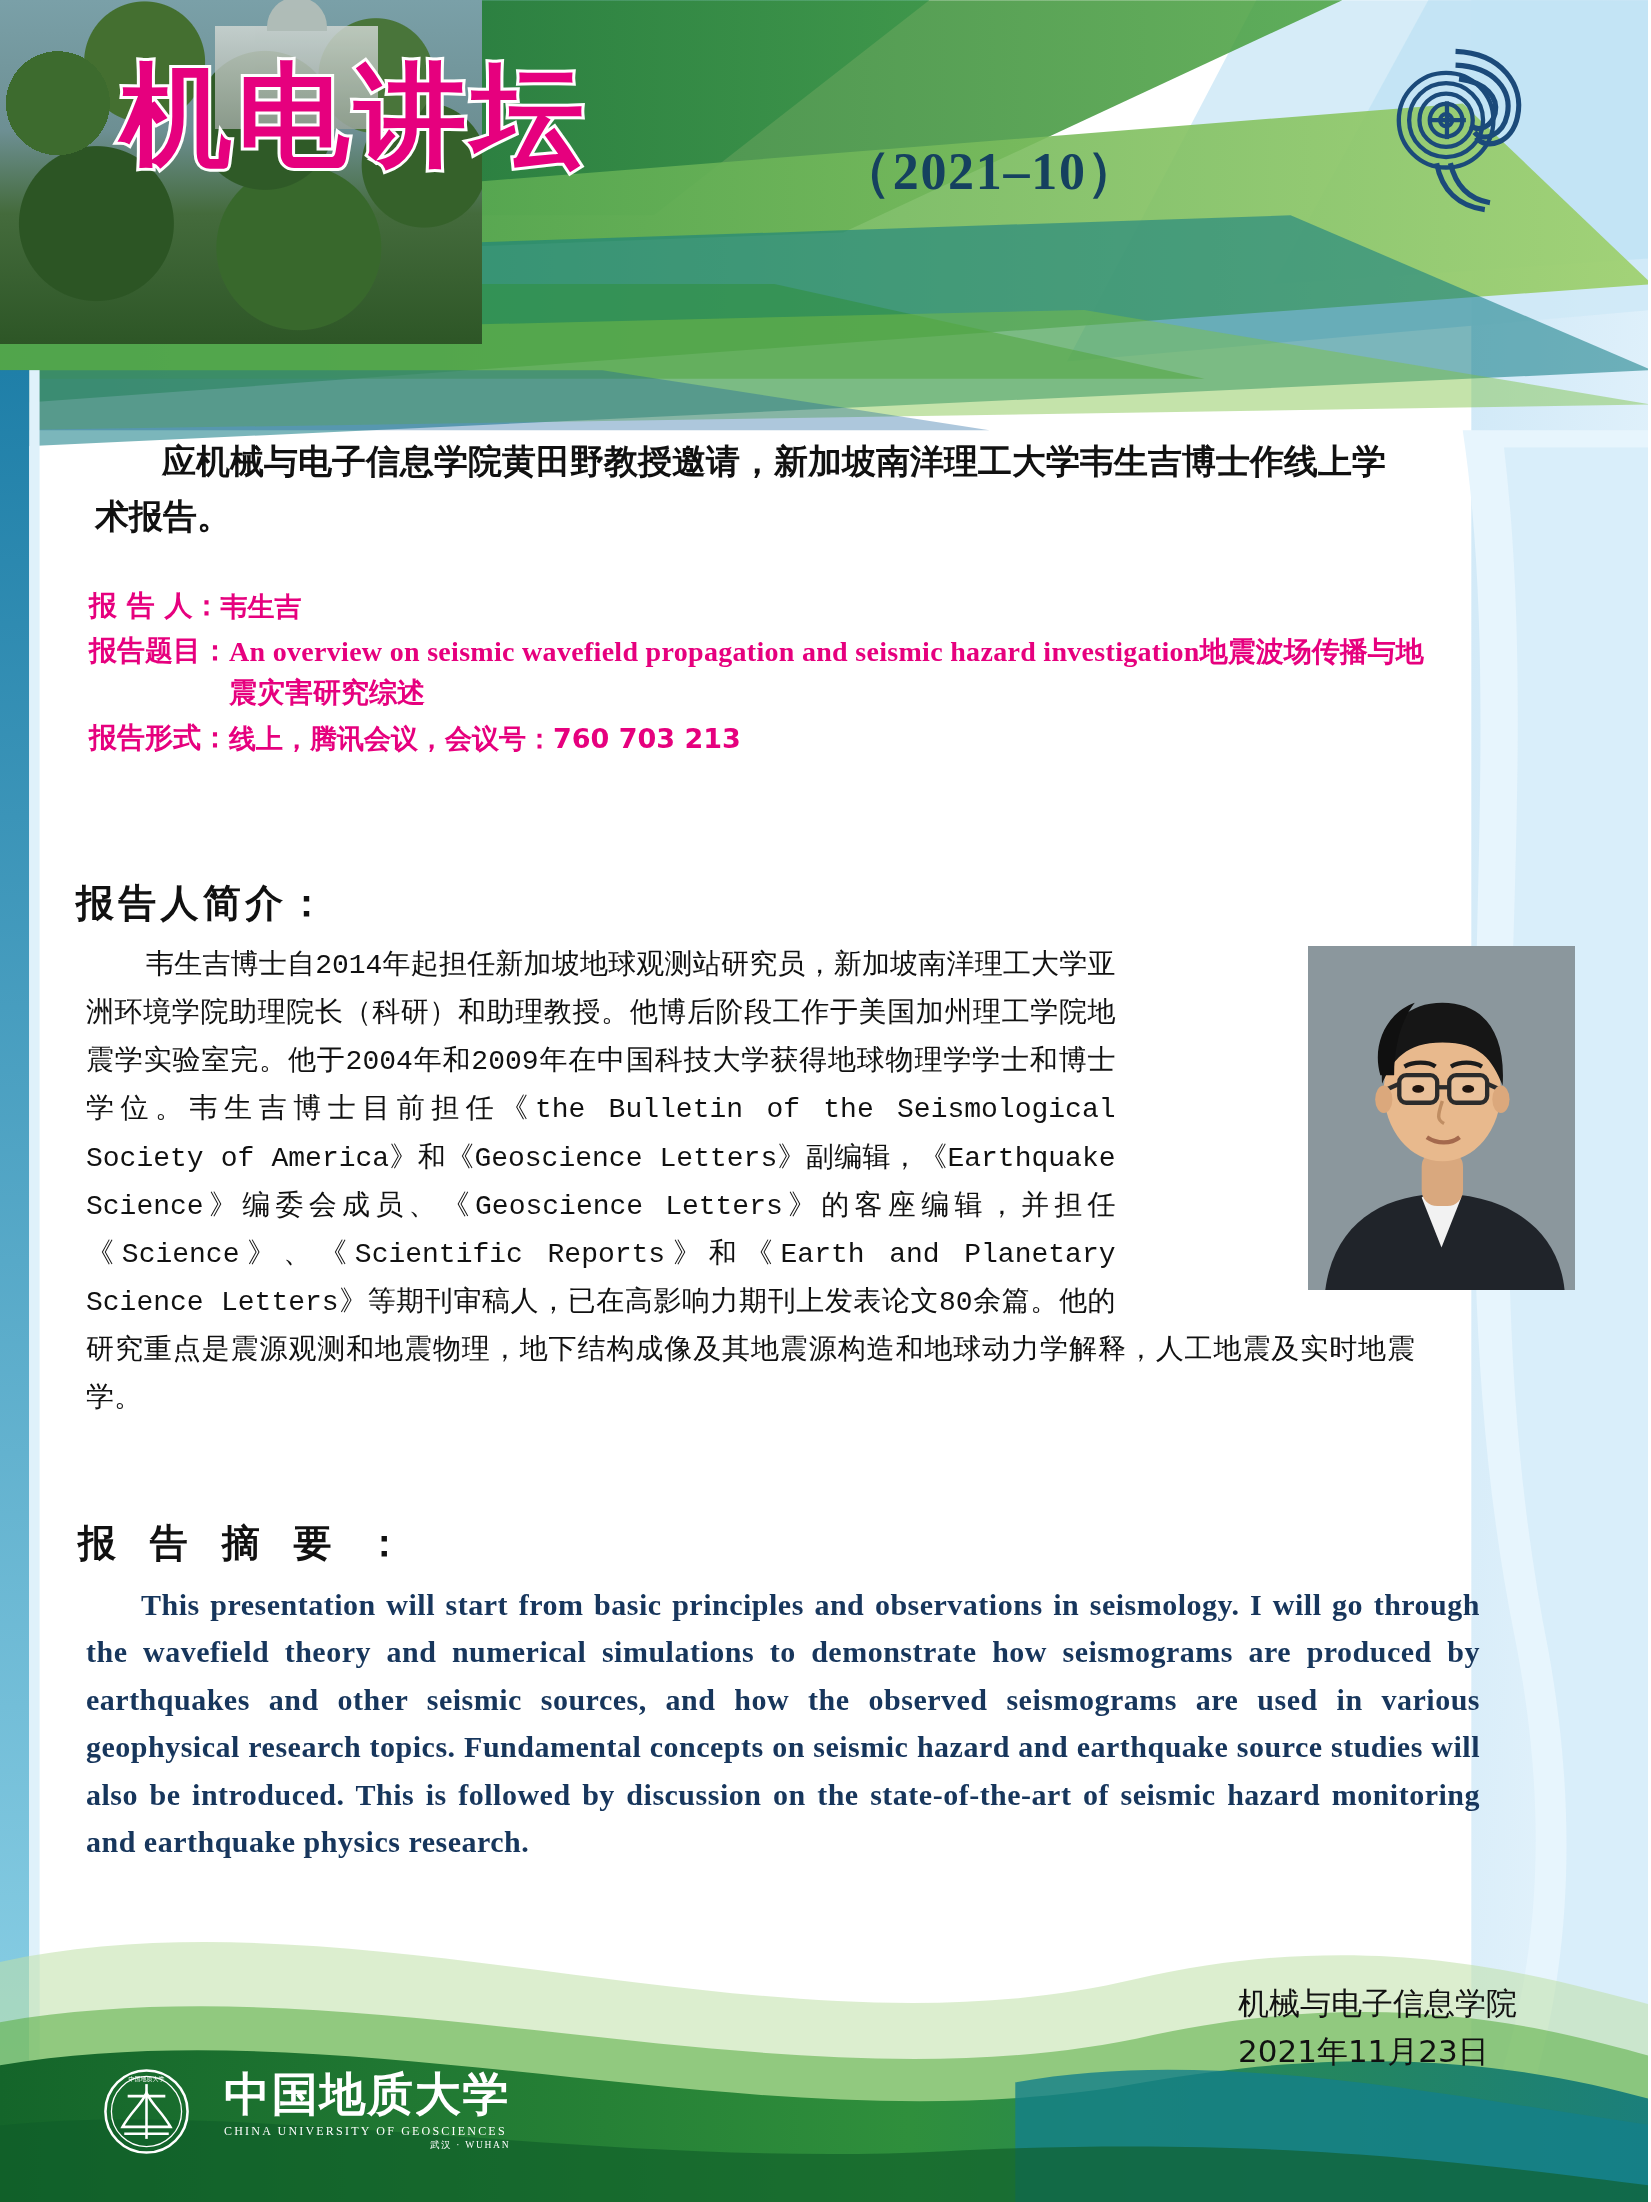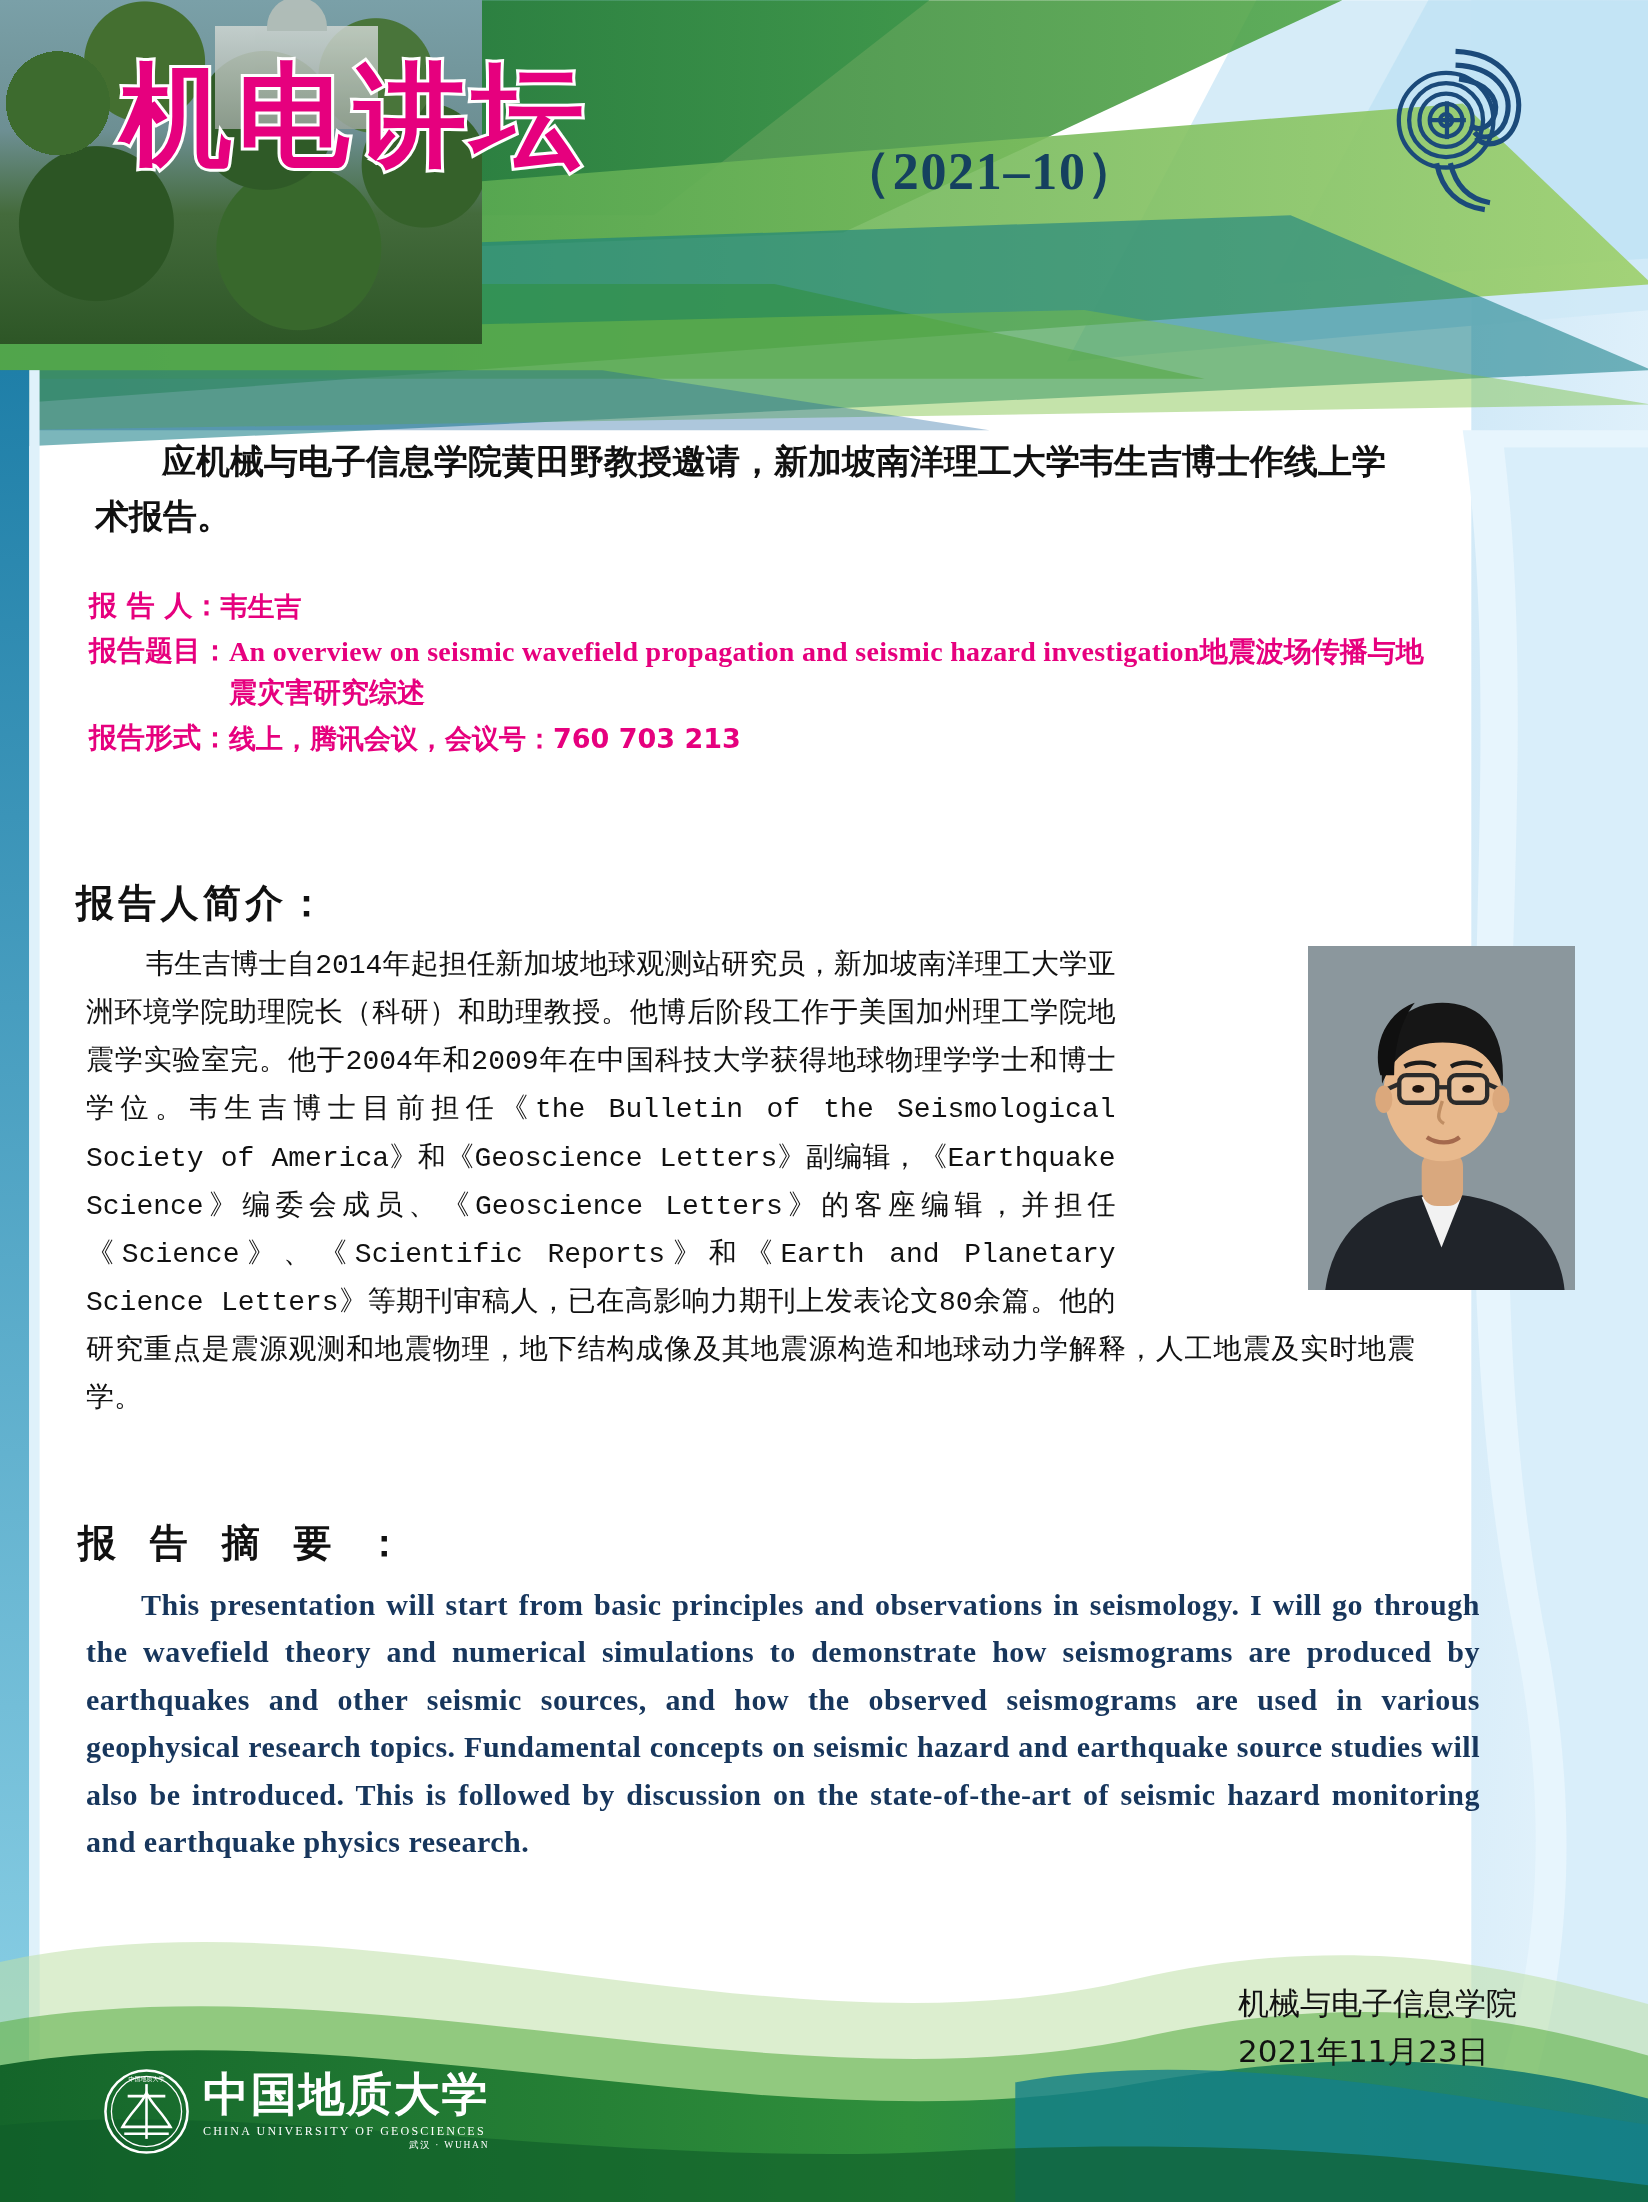--- a/index.html
+++ b/index.html
@@ -202,21 +202,21 @@
     line-height: 1.55;
     color: #111111;
   }
 
   
   .footer-logo {
     position: absolute;
     left: 102px; bottom: 47px;
     display: flex;
     align-items: center;
-    gap: 12px;
+    gap: 33px;
   }
   .footer-cn {
     font-family: "DejaVu Sans", sans-serif;
     font-weight: bold;
     font-size: 46px;
     color: #ffffff;
     letter-spacing: 1.7px;
     line-height: 1;
   }
   .footer-en {

